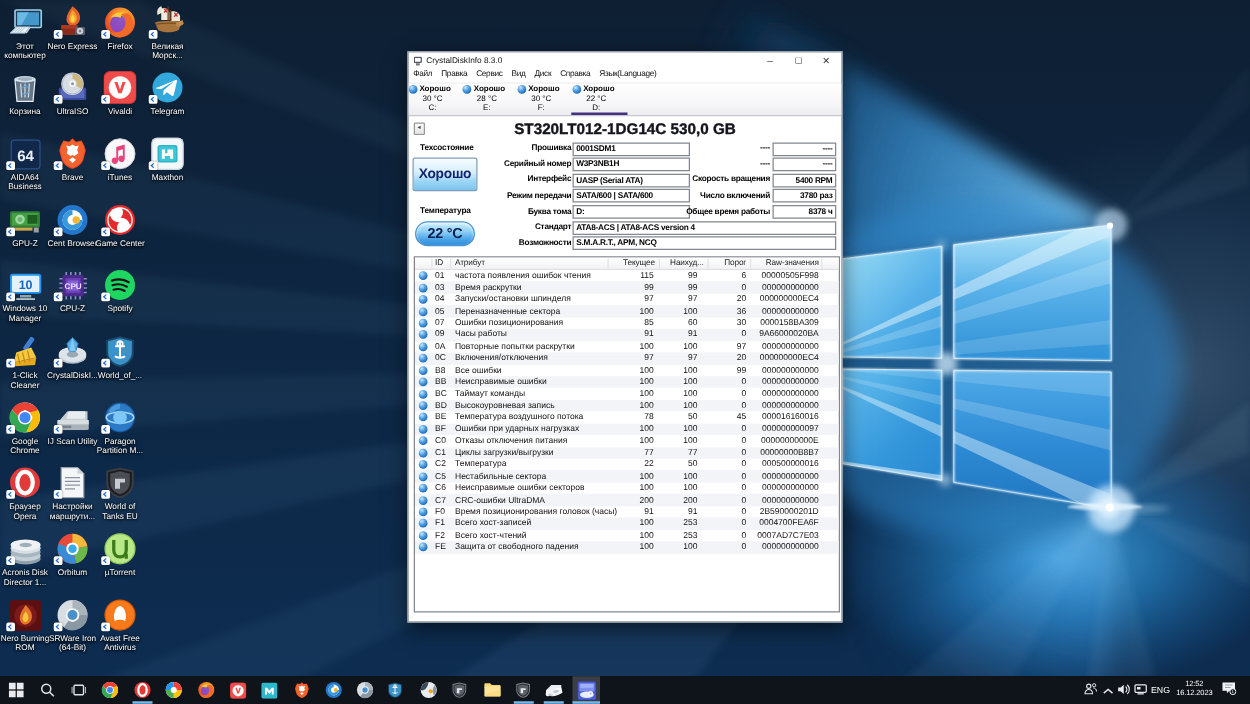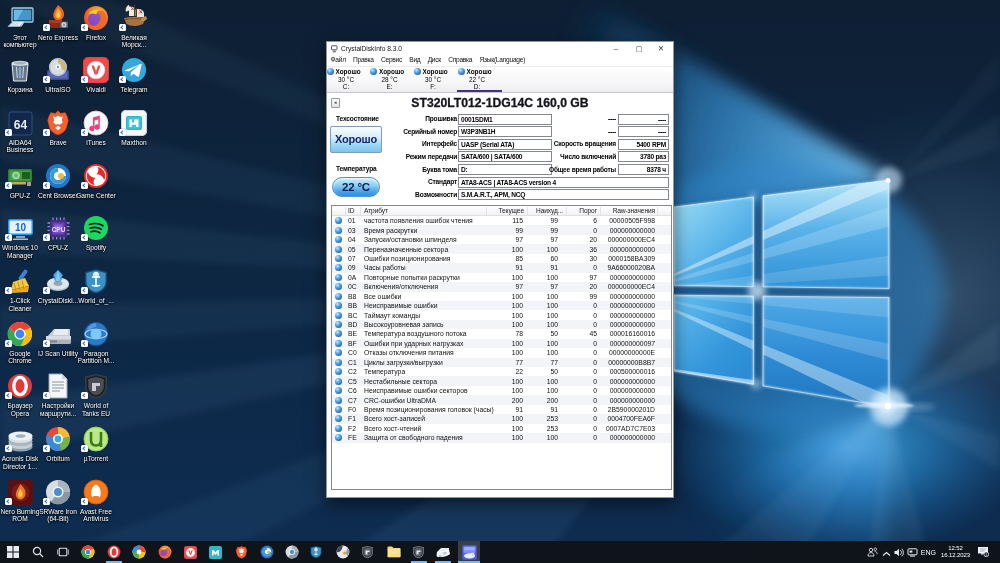--- a/index.html
+++ b/index.html
@@ -650,21 +650,21 @@
           <span>Хорошо</span>
         </div>
         <div class="r2">22 °C</div>
         <div class="r2">D:</div>
       </div>
       <div class="dsel"></div>
     </div>
 <div style="height:1.5px"></div>
 <div id="client">
 <div class="abtn">◂</div>
-<div id="model">ST320LT012-1DG14C 160,0 GB</div>
+<div id="model">ST320LT012-1DG14C 530,0 GB</div>
 <div class="sl" style="left:9px;top:20.5px;">Техсостояние</div>
 <div id="good">Хорошо</div>
 <div class="sl" style="left:9px;top:70.5px;">Температура</div>
 <div id="temp">22 °C</div>
 <div class="fl" style="right:216px;top:21.1px;width:110px">Прошивка</div>
       <div class="fb" style="left:131px;top:19.6px;width:88px">0001SDM1</div>
       <div class="fl" style="right:57px;top:21.1px;width:110px">----</div>
       <div class="fb ra" style="left:291px;top:19.6px;width:45px">----</div>
       <div class="fl" style="right:216px;top:33.8px;width:110px">Серийный номер</div>
       <div class="fb" style="left:131px;top:32.3px;width:88px">W3P3NB1H</div>

